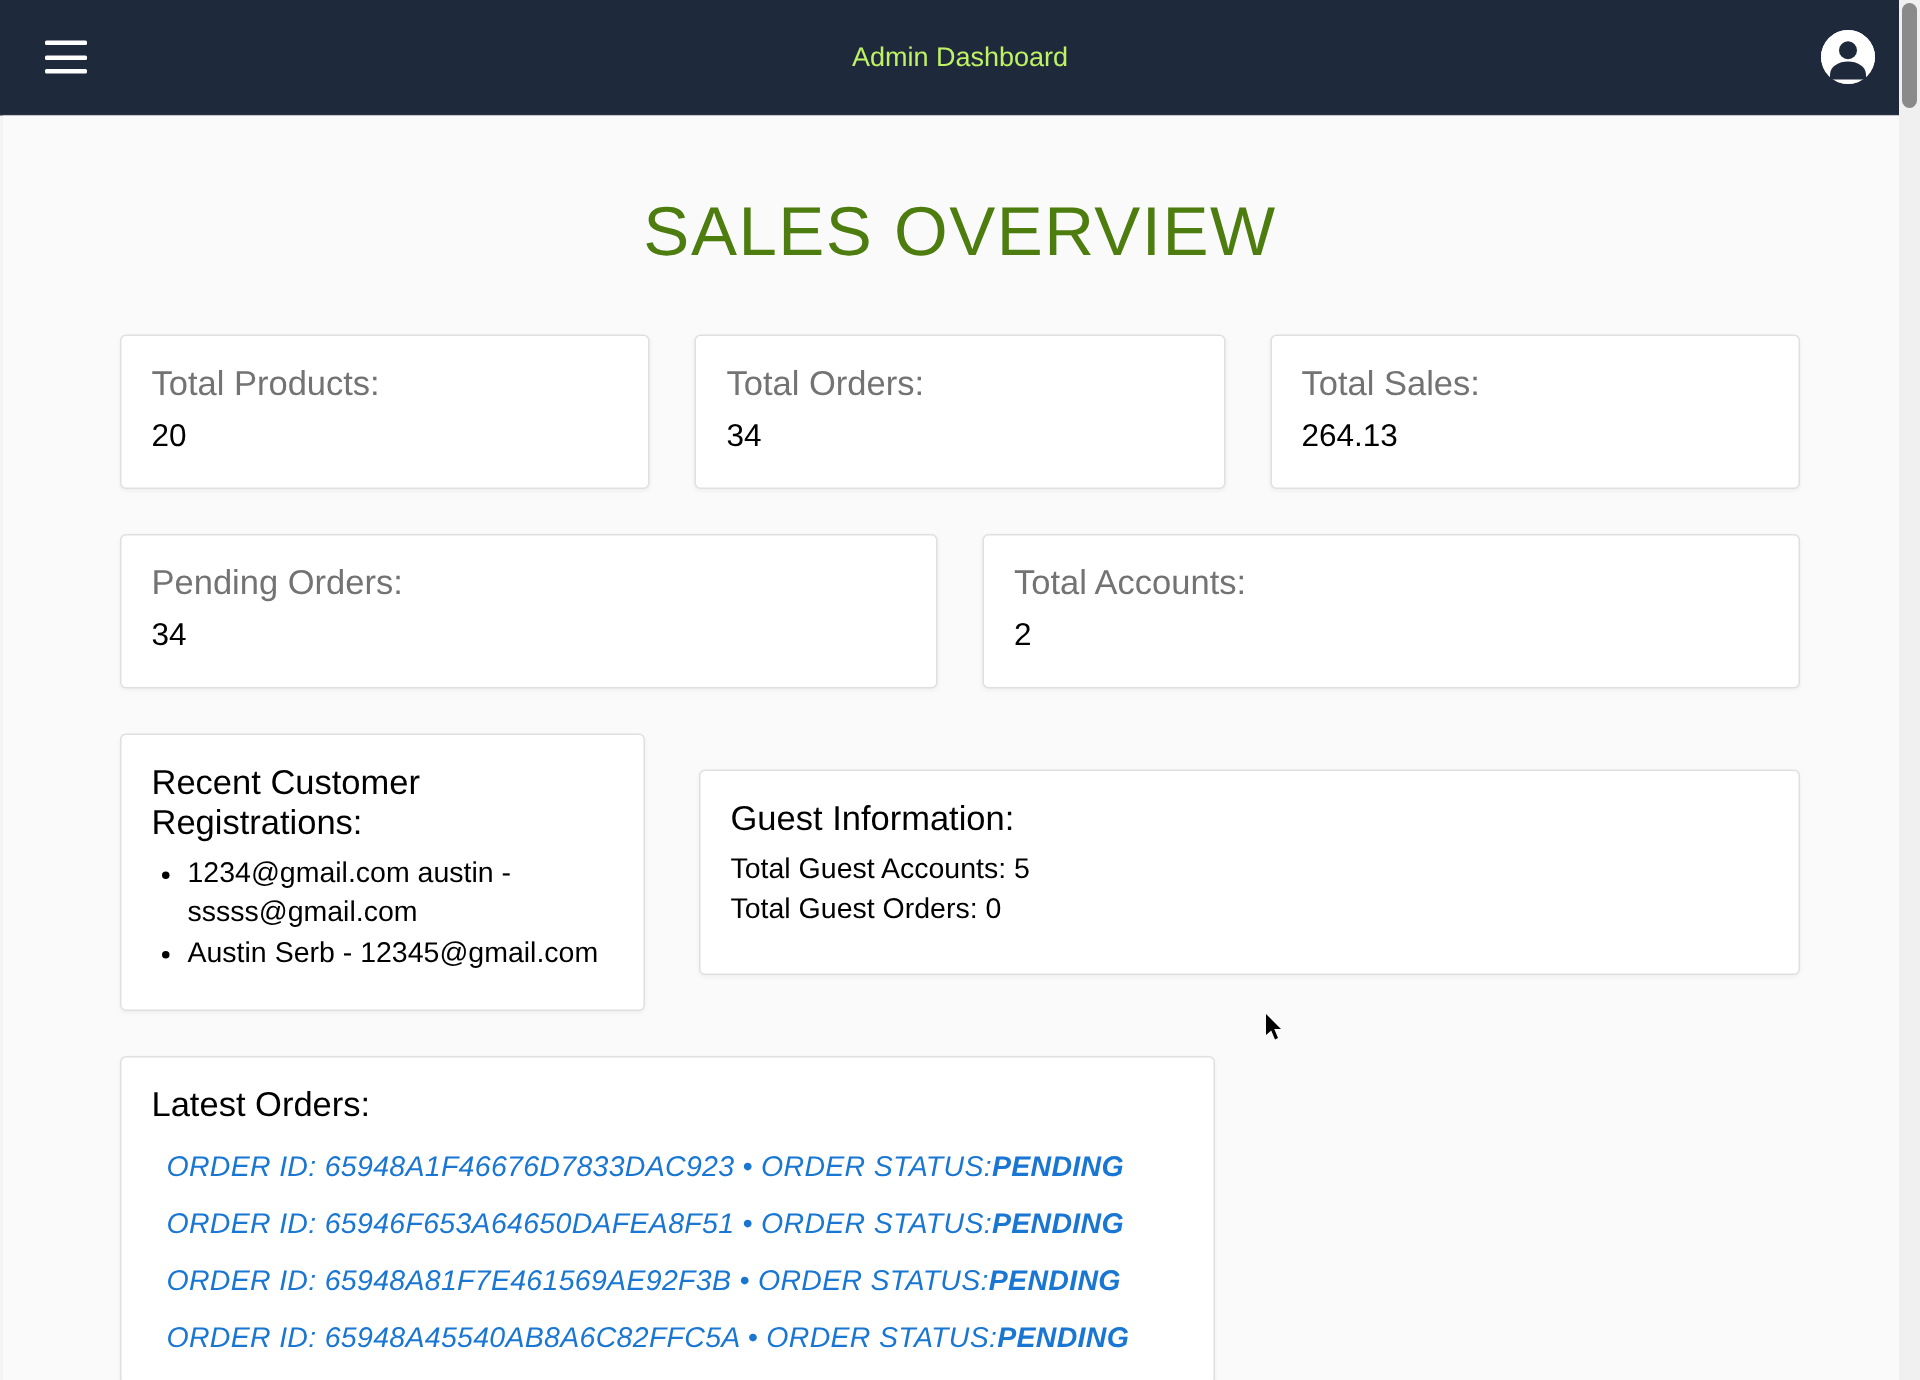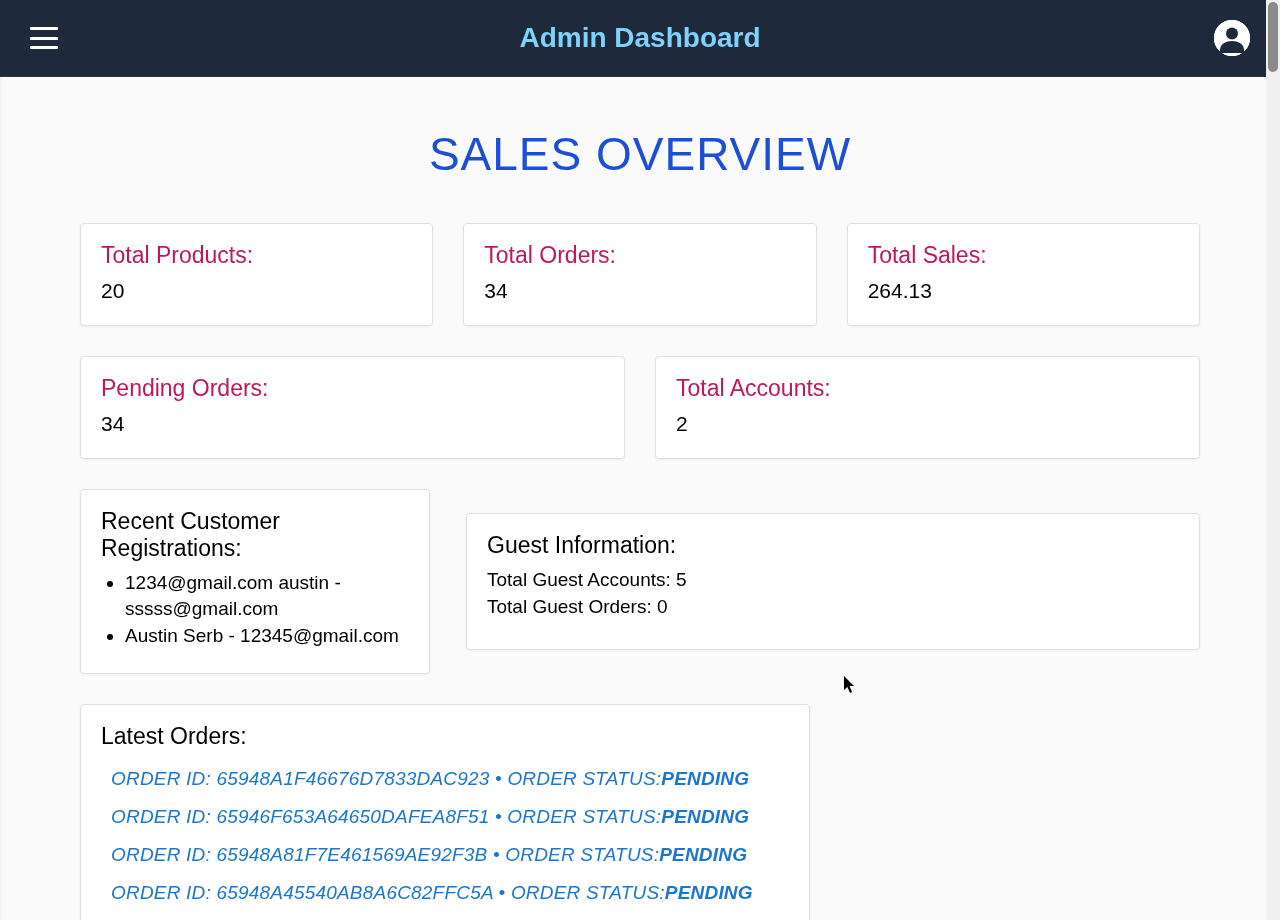--- a/index.html
+++ b/index.html
@@ -49,23 +49,23 @@
       justify-content: space-between;
       cursor: pointer;
     }
     .menu-icon span {
       display: block;
       height: 3px;
       background: #fff;
       border-radius: 1px;
     }
     .header-title {
-      color: #7dd3fc;
-      font-size: 28px;
-      font-weight: 700;
+      color: #bef264;
+      font-size: 18px;
+      font-weight: 400;
       position: absolute;
       left: 50%;
       transform: translateX(-50%);
     }
     .avatar-icon {
       width: 36px;
       height: 36px;
       border-radius: 50%;
       background: #fff;
       display: flex;
@@ -82,40 +82,40 @@
       background: #fafafa;
       margin: 0 2px;
       height: calc(100% - 77px);
     }
     .page-title {
       text-align: center;
       font-size: 46px;
       font-weight: 400;
       letter-spacing: 1px;
       margin-bottom: 42px;
-      color: #1d4ed8;
+      color: #4d7c0f;
     }
     .grid-row {
       display: flex;
       gap: 30px;
       margin-bottom: 30px;
       padding: 0 50px;
     }
     .card {
       flex: 1;
       background: #fff;
       border: 1px solid #e0e0e0;
       border-radius: 4px;
       padding: 18px 20px 22px 20px;
       box-shadow: 0 1px 3px rgba(0,0,0,0.05);
     }
     .card-label {
       font-size: 23px;
       font-weight: 400;
-      color: #be185d;
+      color: #737373;
       margin-bottom: 10px;
     }
     .card-value {
       font-size: 21px;
       font-weight: 400;
       color: #000;
     }
     .grid-row-2 {
       display: flex;
       gap: 36px;

